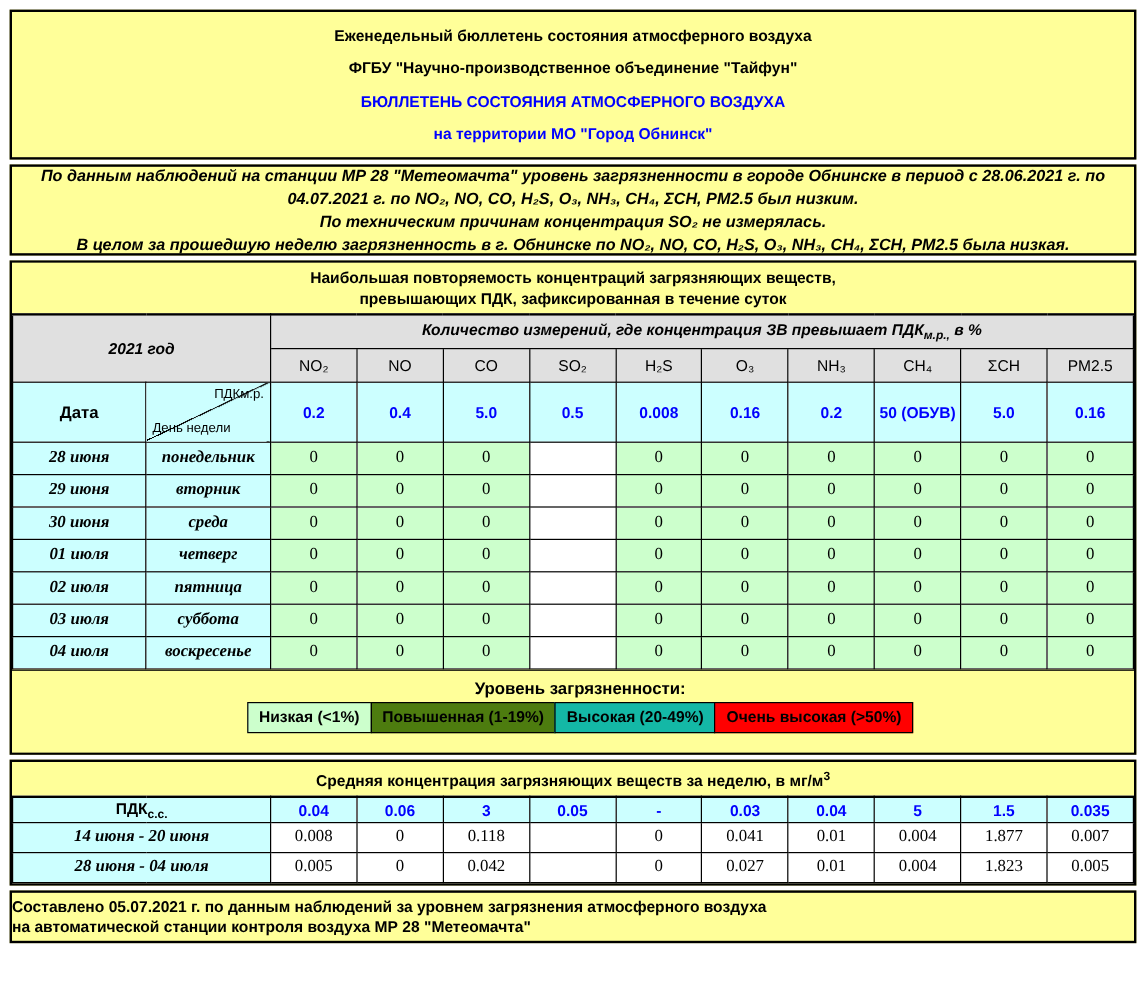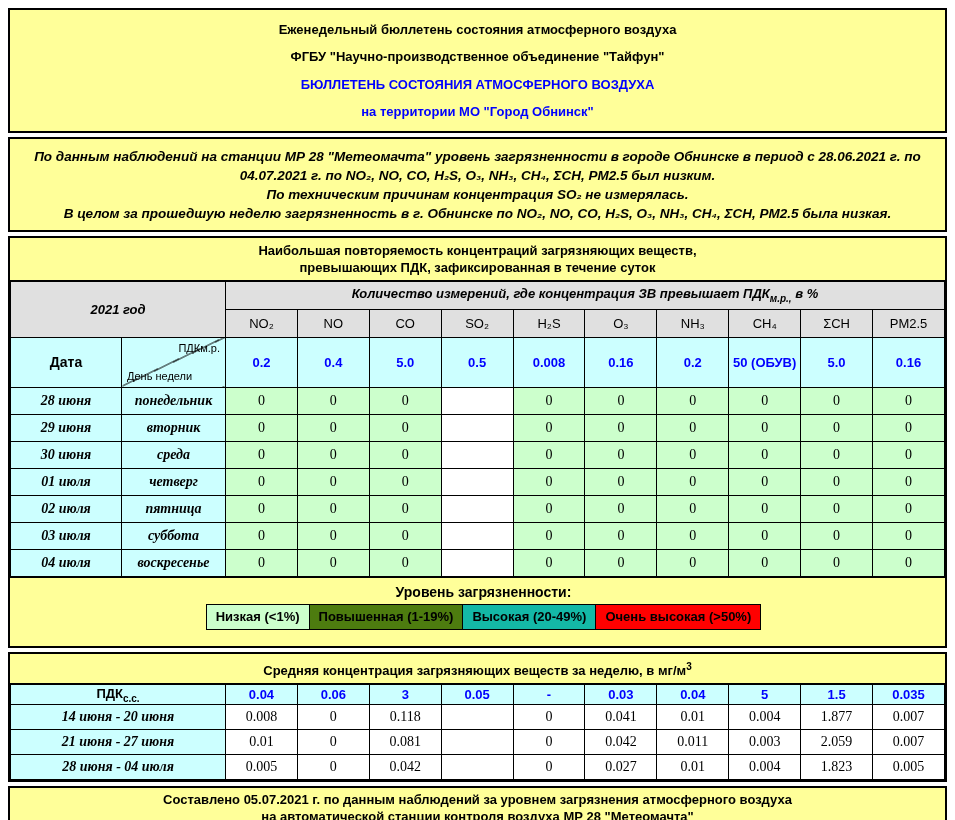--- a/index.html
+++ b/index.html
@@ -15,21 +15,21 @@
   
   .header-block {
     height:125px; display:flex; flex-direction:column;
     justify-content:space-around; text-align:center;
     font-weight:bold; font-size:13px; padding:6px 16px;
   }
   .blue { color:#0000ff; }
 
   
   .summary-block {
-    height:95px; text-align:center; font-style:italic; font-weight:bold;
+    height:76px; text-align:center; font-style:italic; font-weight:bold;
     font-size:13.5px; line-height:19px; padding:4px 6px;
     display:flex; flex-direction:column; justify-content:center;
   }
 
   
   .section-title {
     background:#ffff99; text-align:center; font-weight:bold;
     font-size:13px; line-height:17px; padding:4px 0;
   }
 
@@ -90,21 +90,21 @@
     padding:4px 9px; line-height:16px;
   }
   .legend-cell + .legend-cell { margin-left:-1px; }
   .lg0 { background:#ccffcc; }
   .lg1 { background:#4d7c0f; }
   .lg2 { background:#14b8a6; }
   .lg3 { background:#ff0000; }
 
   
   .footer-block {
-    height:44px; text-align:center; font-weight:bold; font-size:13px;
+    height:44px; text-align:left; font-weight:bold; font-size:13px;
     line-height:17px; display:flex; flex-direction:column; justify-content:center;
     margin-bottom:14px;
   }
 
   sub { font-size:10px; }
   sup { font-size:10px; }
 </style>
 </head>
 <body>
 
@@ -333,33 +333,20 @@
           <td class="wval-cell">0.118</td>
           <td class="wval-cell"></td>
           <td class="wval-cell">0</td>
           <td class="wval-cell">0.041</td>
           <td class="wval-cell">0.01</td>
           <td class="wval-cell">0.004</td>
           <td class="wval-cell">1.877</td>
           <td class="wval-cell">0.007</td>
         </tr>
         <tr class="wrow">
-          <td class="period-cell" colspan="2">21 июня - 27 июня</td>
-          <td class="wval-cell">0.01</td>
-          <td class="wval-cell">0</td>
-          <td class="wval-cell">0.081</td>
-          <td class="wval-cell"></td>
-          <td class="wval-cell">0</td>
-          <td class="wval-cell">0.042</td>
-          <td class="wval-cell">0.011</td>
-          <td class="wval-cell">0.003</td>
-          <td class="wval-cell">2.059</td>
-          <td class="wval-cell">0.007</td>
-        </tr>
-        <tr class="wrow">
           <td class="period-cell" colspan="2">28 июня - 04 июля</td>
           <td class="wval-cell">0.005</td>
           <td class="wval-cell">0</td>
           <td class="wval-cell">0.042</td>
           <td class="wval-cell"></td>
           <td class="wval-cell">0</td>
           <td class="wval-cell">0.027</td>
           <td class="wval-cell">0.01</td>
           <td class="wval-cell">0.004</td>
           <td class="wval-cell">1.823</td>

